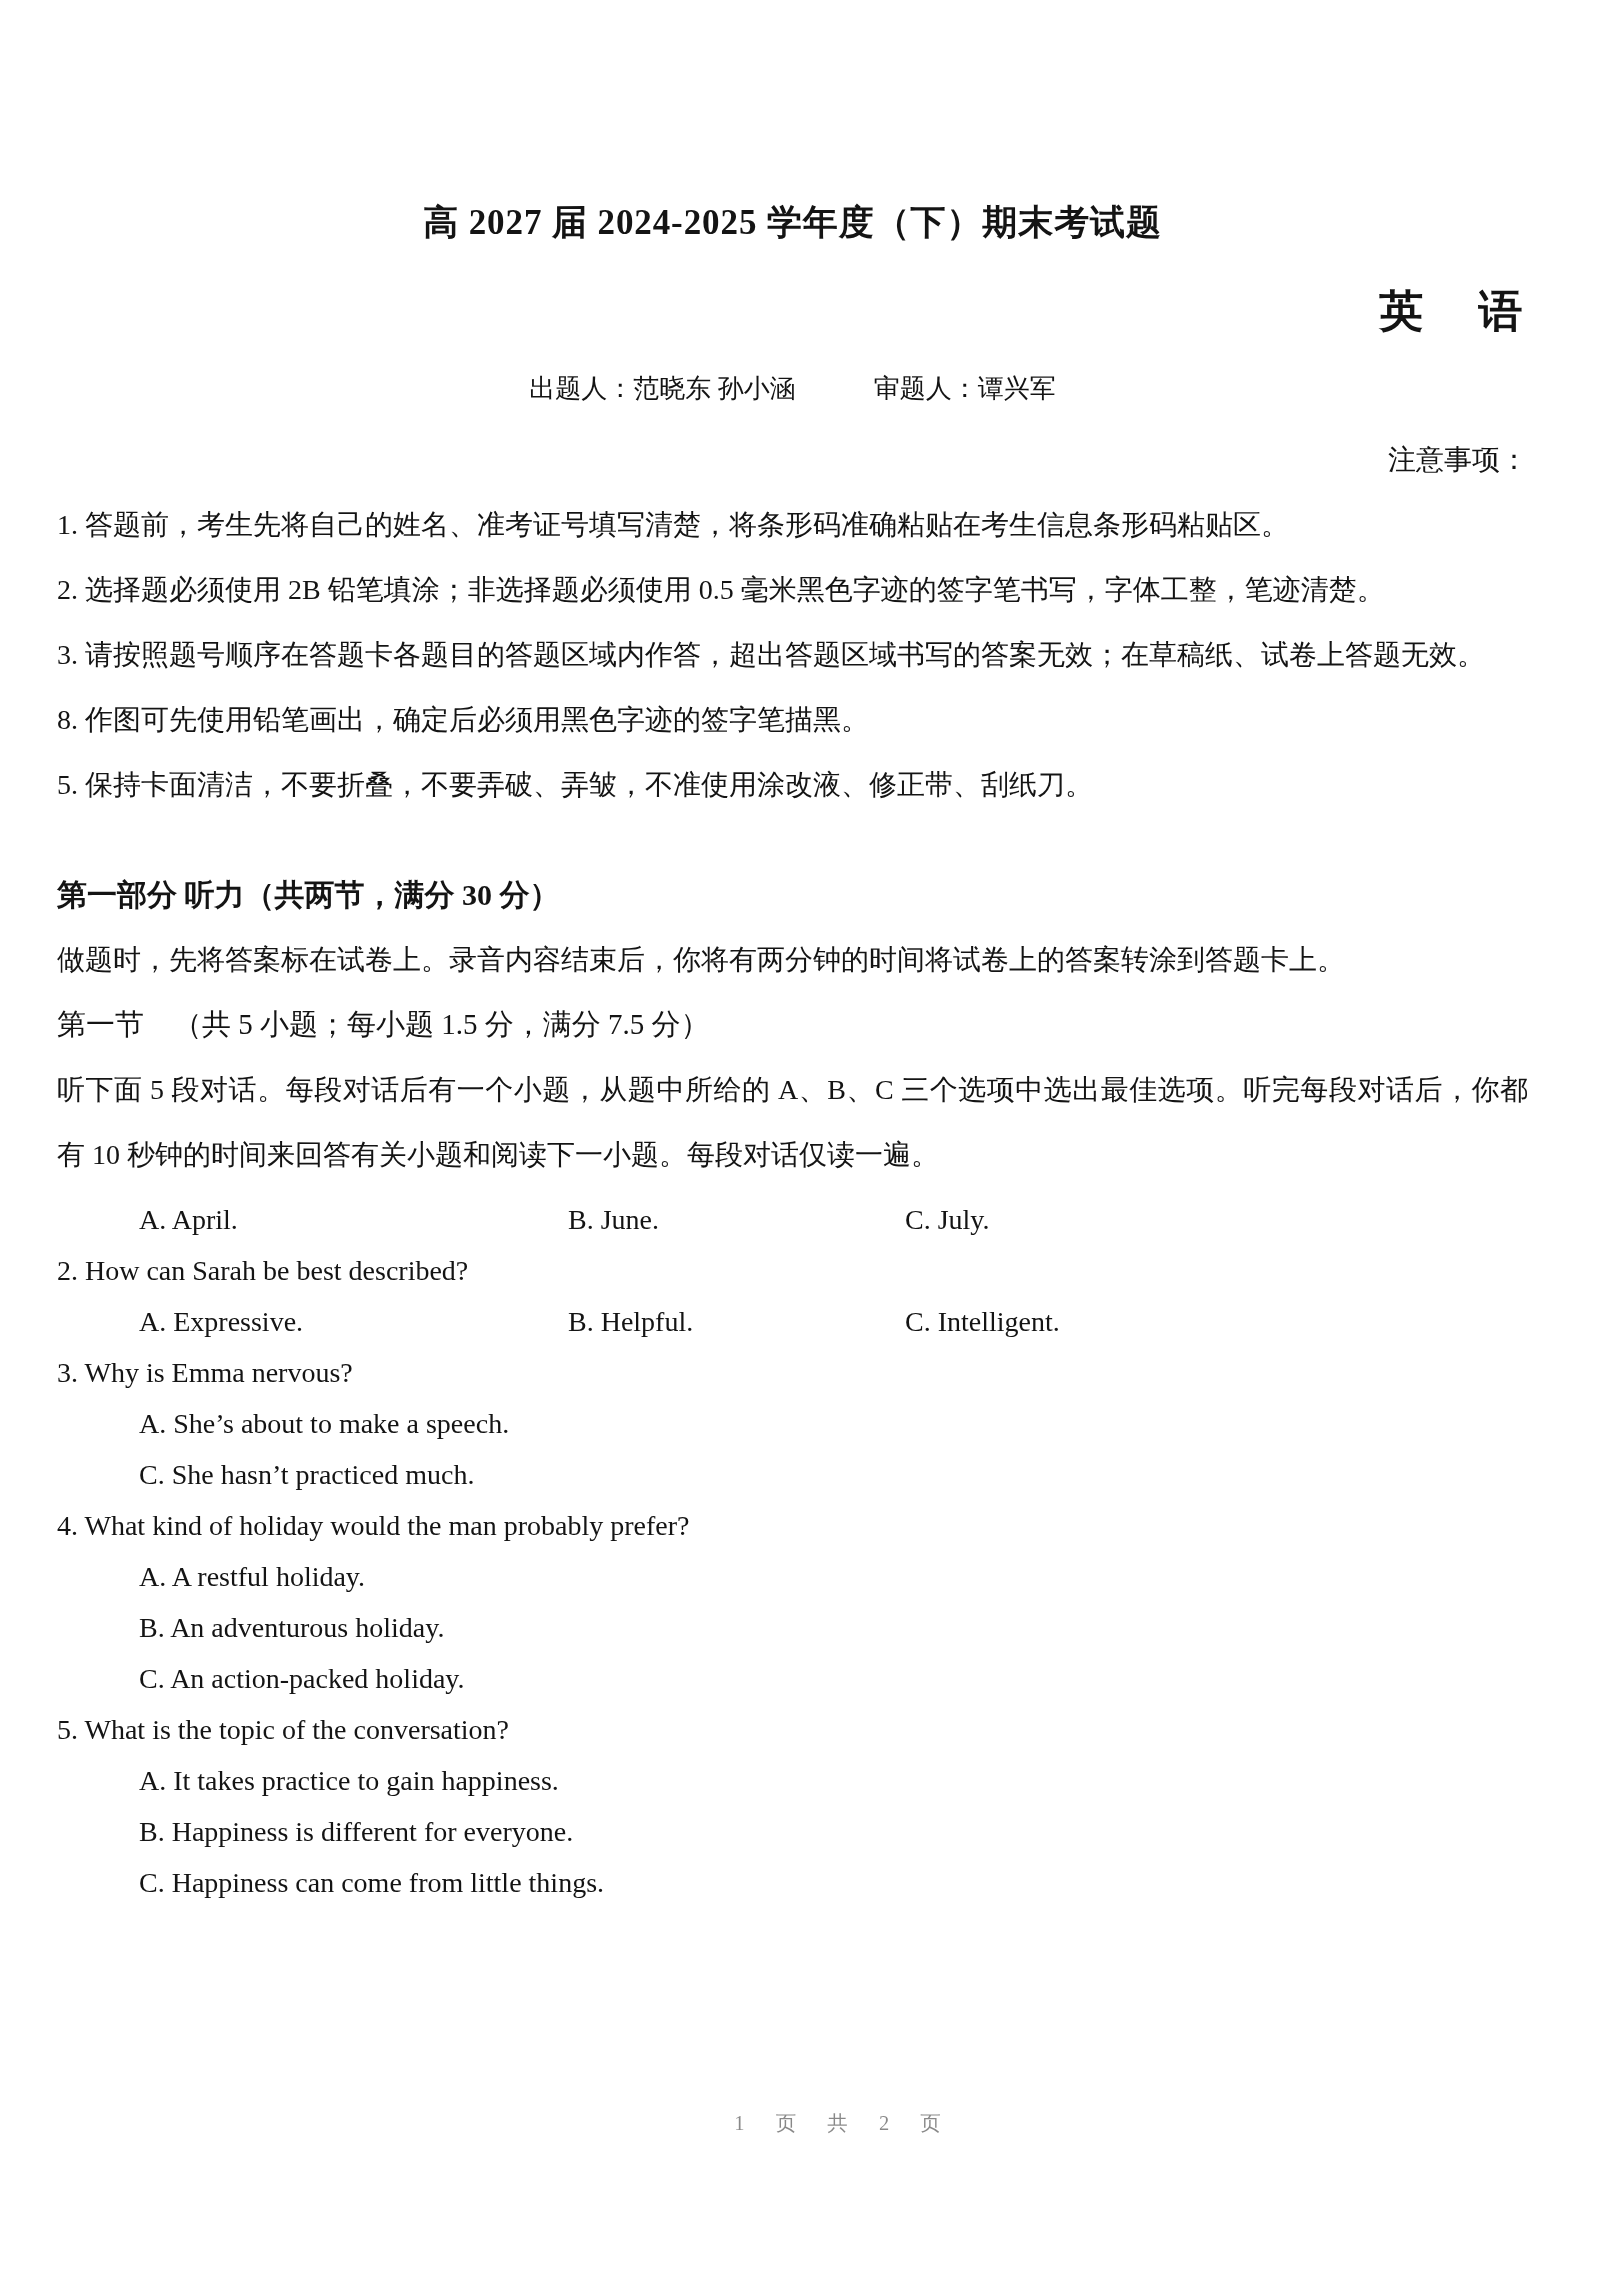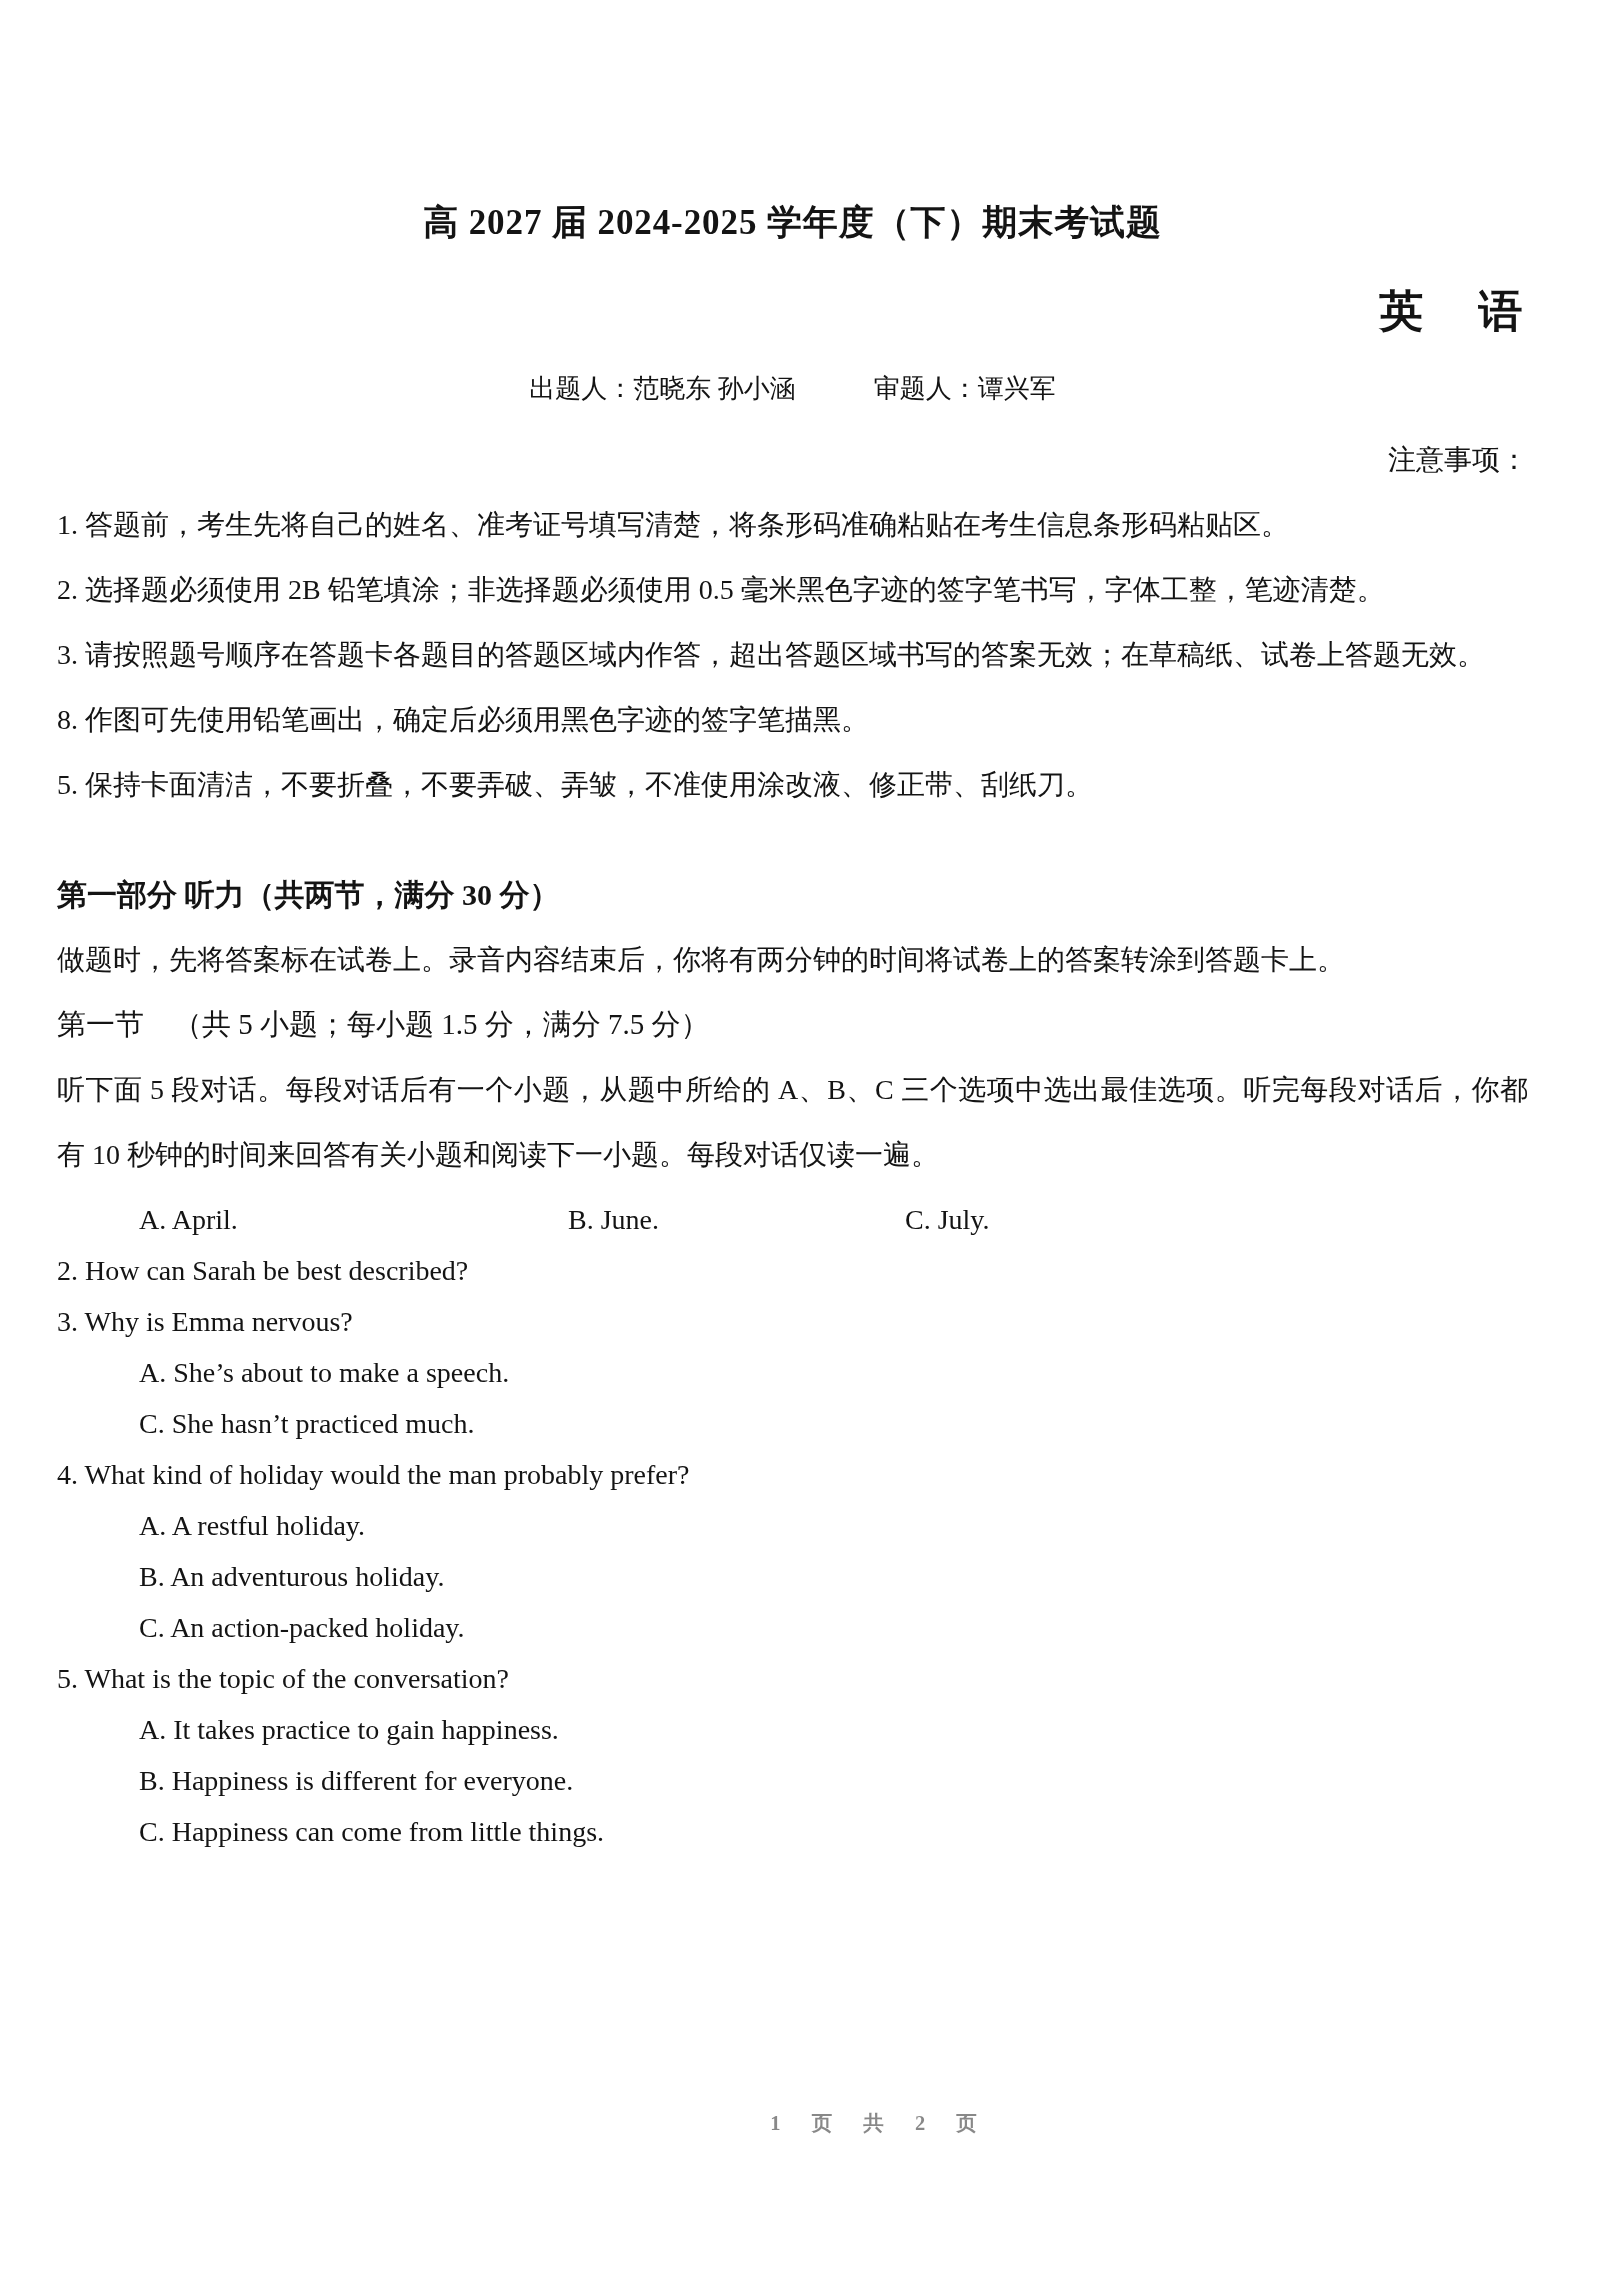--- a/index.html
+++ b/index.html
@@ -72,27 +72,26 @@
   }
   .options-row .opt:nth-child(1){width:429px;}
   .options-row .opt:nth-child(2){width:337px;}
   .options-stack .opt{
     display:block;
     padding-left:82px;
   }
   .footer{
     position:absolute;
     top:2109px;
-    left:880px;
+    left:844px;
     transform:translateX(-50%);
     font-size:20.5px;
     letter-spacing:13px;
     opacity:0.5;
     white-space:nowrap;
-    font-weight:bold;
   }
 </style>
 </head>
 <body>
 
 <div class="page">
 
   <div class="title">高 2027 届 2024-2025 学年度（下）期末考试题</div>
 
   <div class="subject">英　语</div>
@@ -121,20 +120,25 @@
     <div class="question">
       <div class="options-row">
         <span class="opt">A. April.</span>
         <span class="opt">B. June.</span>
         <span class="opt">C. July.</span>
       </div>
     </div>
 
     <div class="question">
       <div class="q-prompt">2. How can Sarah be best described?</div>
+      <div class="options-row">
+        <span class="opt">A. Expressive.</span>
+        <span class="opt">B. Helpful.</span>
+        <span class="opt">C. Intelligent.</span>
+      </div>
     </div>
 
     <div class="question">
       <div class="q-prompt">3. Why is Emma nervous?</div>
       <div class="options-stack">
         <span class="opt">A. She’s about to make a speech.</span>
         <span class="opt">C. She hasn’t practiced much.</span>
       </div>
     </div>
 

